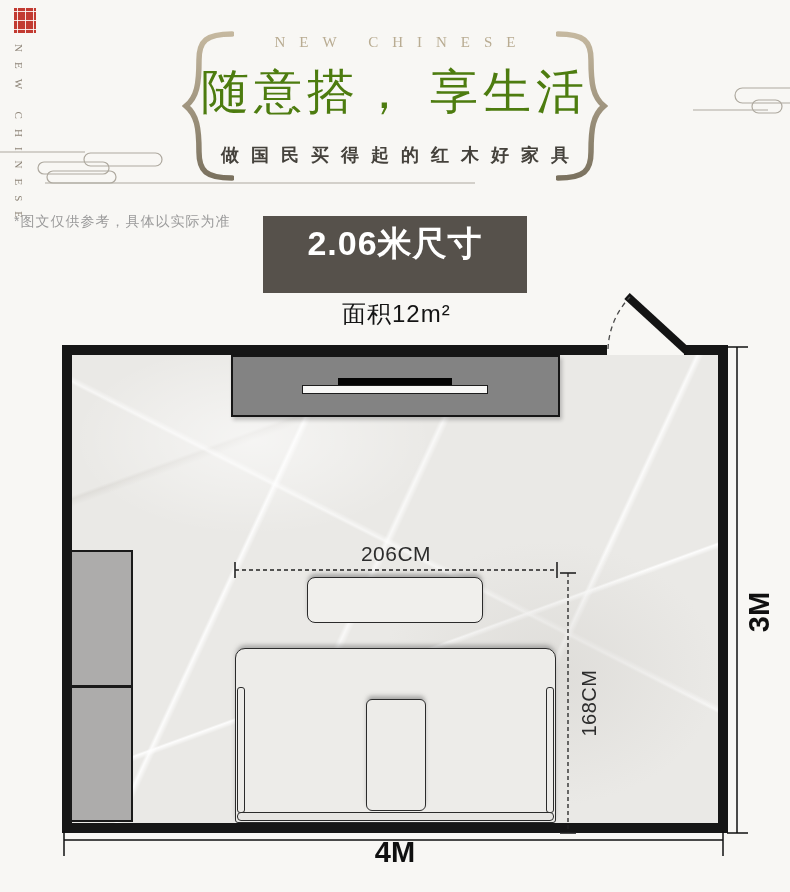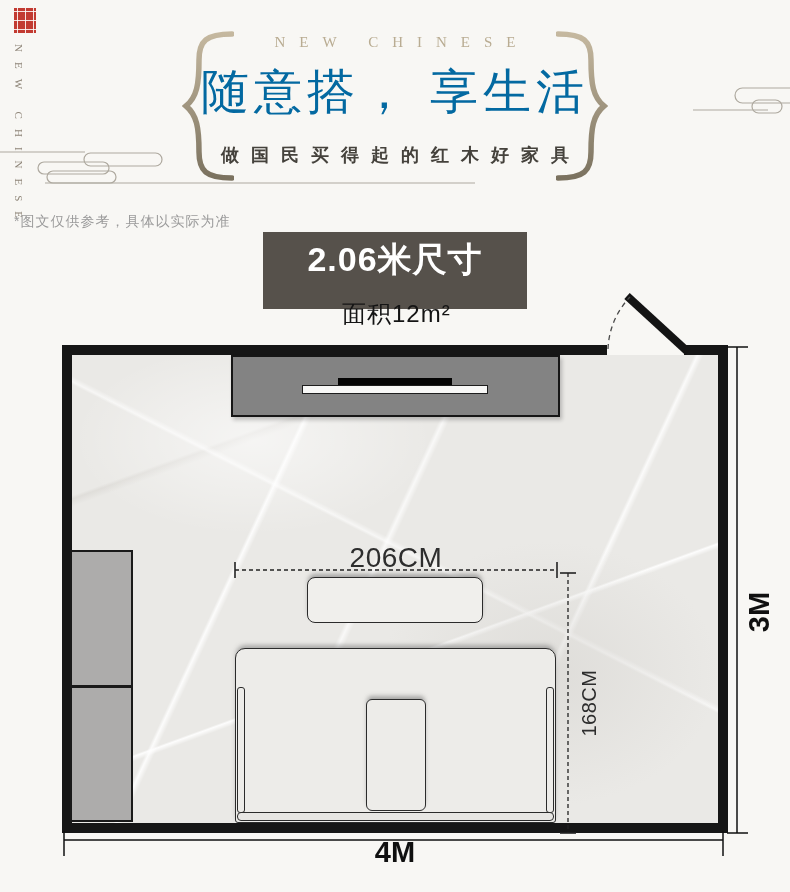--- a/index.html
+++ b/index.html
@@ -27,34 +27,34 @@
 
   
   .eyebrow{
     left:0; top:34px; width:790px; text-align:center;
     font-family:"Liberation Serif","DejaVu Serif",serif;
     font-size:15px; letter-spacing:14px; text-indent:14px; color:#b9ac92;
   }
   .hero-title{
     left:0; top:60px; width:790px; text-align:center;
     font-family:"Liberation Serif","DejaVu Serif",serif;
-    font-size:48px; letter-spacing:5px; color:#0369a1; font-weight:500;
+    font-size:48px; letter-spacing:5px; color:#4d7c0f; font-weight:500;
   }
   .hero-sub{
     left:0; top:143px; width:790px; text-align:center;
     font-family:"Liberation Serif","DejaVu Serif",serif;
     font-size:18px; font-weight:700; letter-spacing:12px; text-indent:12px; color:#45423c;
   }
   .bracket{ width:52px; height:152px; }
 
   
   .disclaimer{ left:14px; top:213px; font-size:14px; color:#9b9b9b; letter-spacing:1px; }
   .spec-card{
     left:263px; top:216px; width:264px; height:77px; background:#56514b;
-    color:#fff; text-align:center;margin-top:16px;
+    color:#fff; text-align:center;
   }
   .spec-title{ margin-top:5px; font-size:34px; font-weight:700; letter-spacing:1px; }
   .spec-sub{ margin-top:2px; font-size:19px; letter-spacing:1px; }
   .area-label{ left:342px; top:298px; font-size:24px; color:#141414; letter-spacing:1px; }
 
   
   .room{ left:62px; top:345px; width:666px; height:488px; }
   .floor{
     position:absolute; left:10px; top:10px; width:646px; height:468px;
     background-color:#eae9e6;
@@ -104,21 +104,21 @@
     background:#edece9; border:1.4px solid #2b2b2b; border-radius:6px;
     box-shadow:0 -4px 4px -1px rgba(110,110,110,.55);
   }
   .footboard{
     position:absolute; left:1px; top:163px; width:317px; height:9px;
     background:#e7e6e3; border:1.3px solid #2b2b2b; border-radius:4px;
   }
 
   
   .dim{ color:#2d2d2d; }
-  .dim-206{ left:235px; top:542px; width:322px; text-align:center; font-size:28px; letter-spacing:.5px; }
+  .dim-206{ left:235px; top:542px; width:322px; text-align:center; font-size:21px; letter-spacing:.5px; }
   .dim-168{ left:529px; top:692px; width:120px; height:22px; text-align:center;
     font-size:20px; letter-spacing:.5px; transform:rotate(-90deg); }
   .dim-3m{ left:713px; top:597px; width:90px; height:30px; text-align:center;
     font-size:29px; font-weight:700; color:#101010; transform:rotate(-90deg); }
   .dim-4m{ left:300px; top:836px; width:190px; text-align:center;
     font-size:29px; font-weight:700; color:#101010; }
 
   svg{ display:block; }
   .overlay{ left:0; top:0; pointer-events:none; }
 </style>

